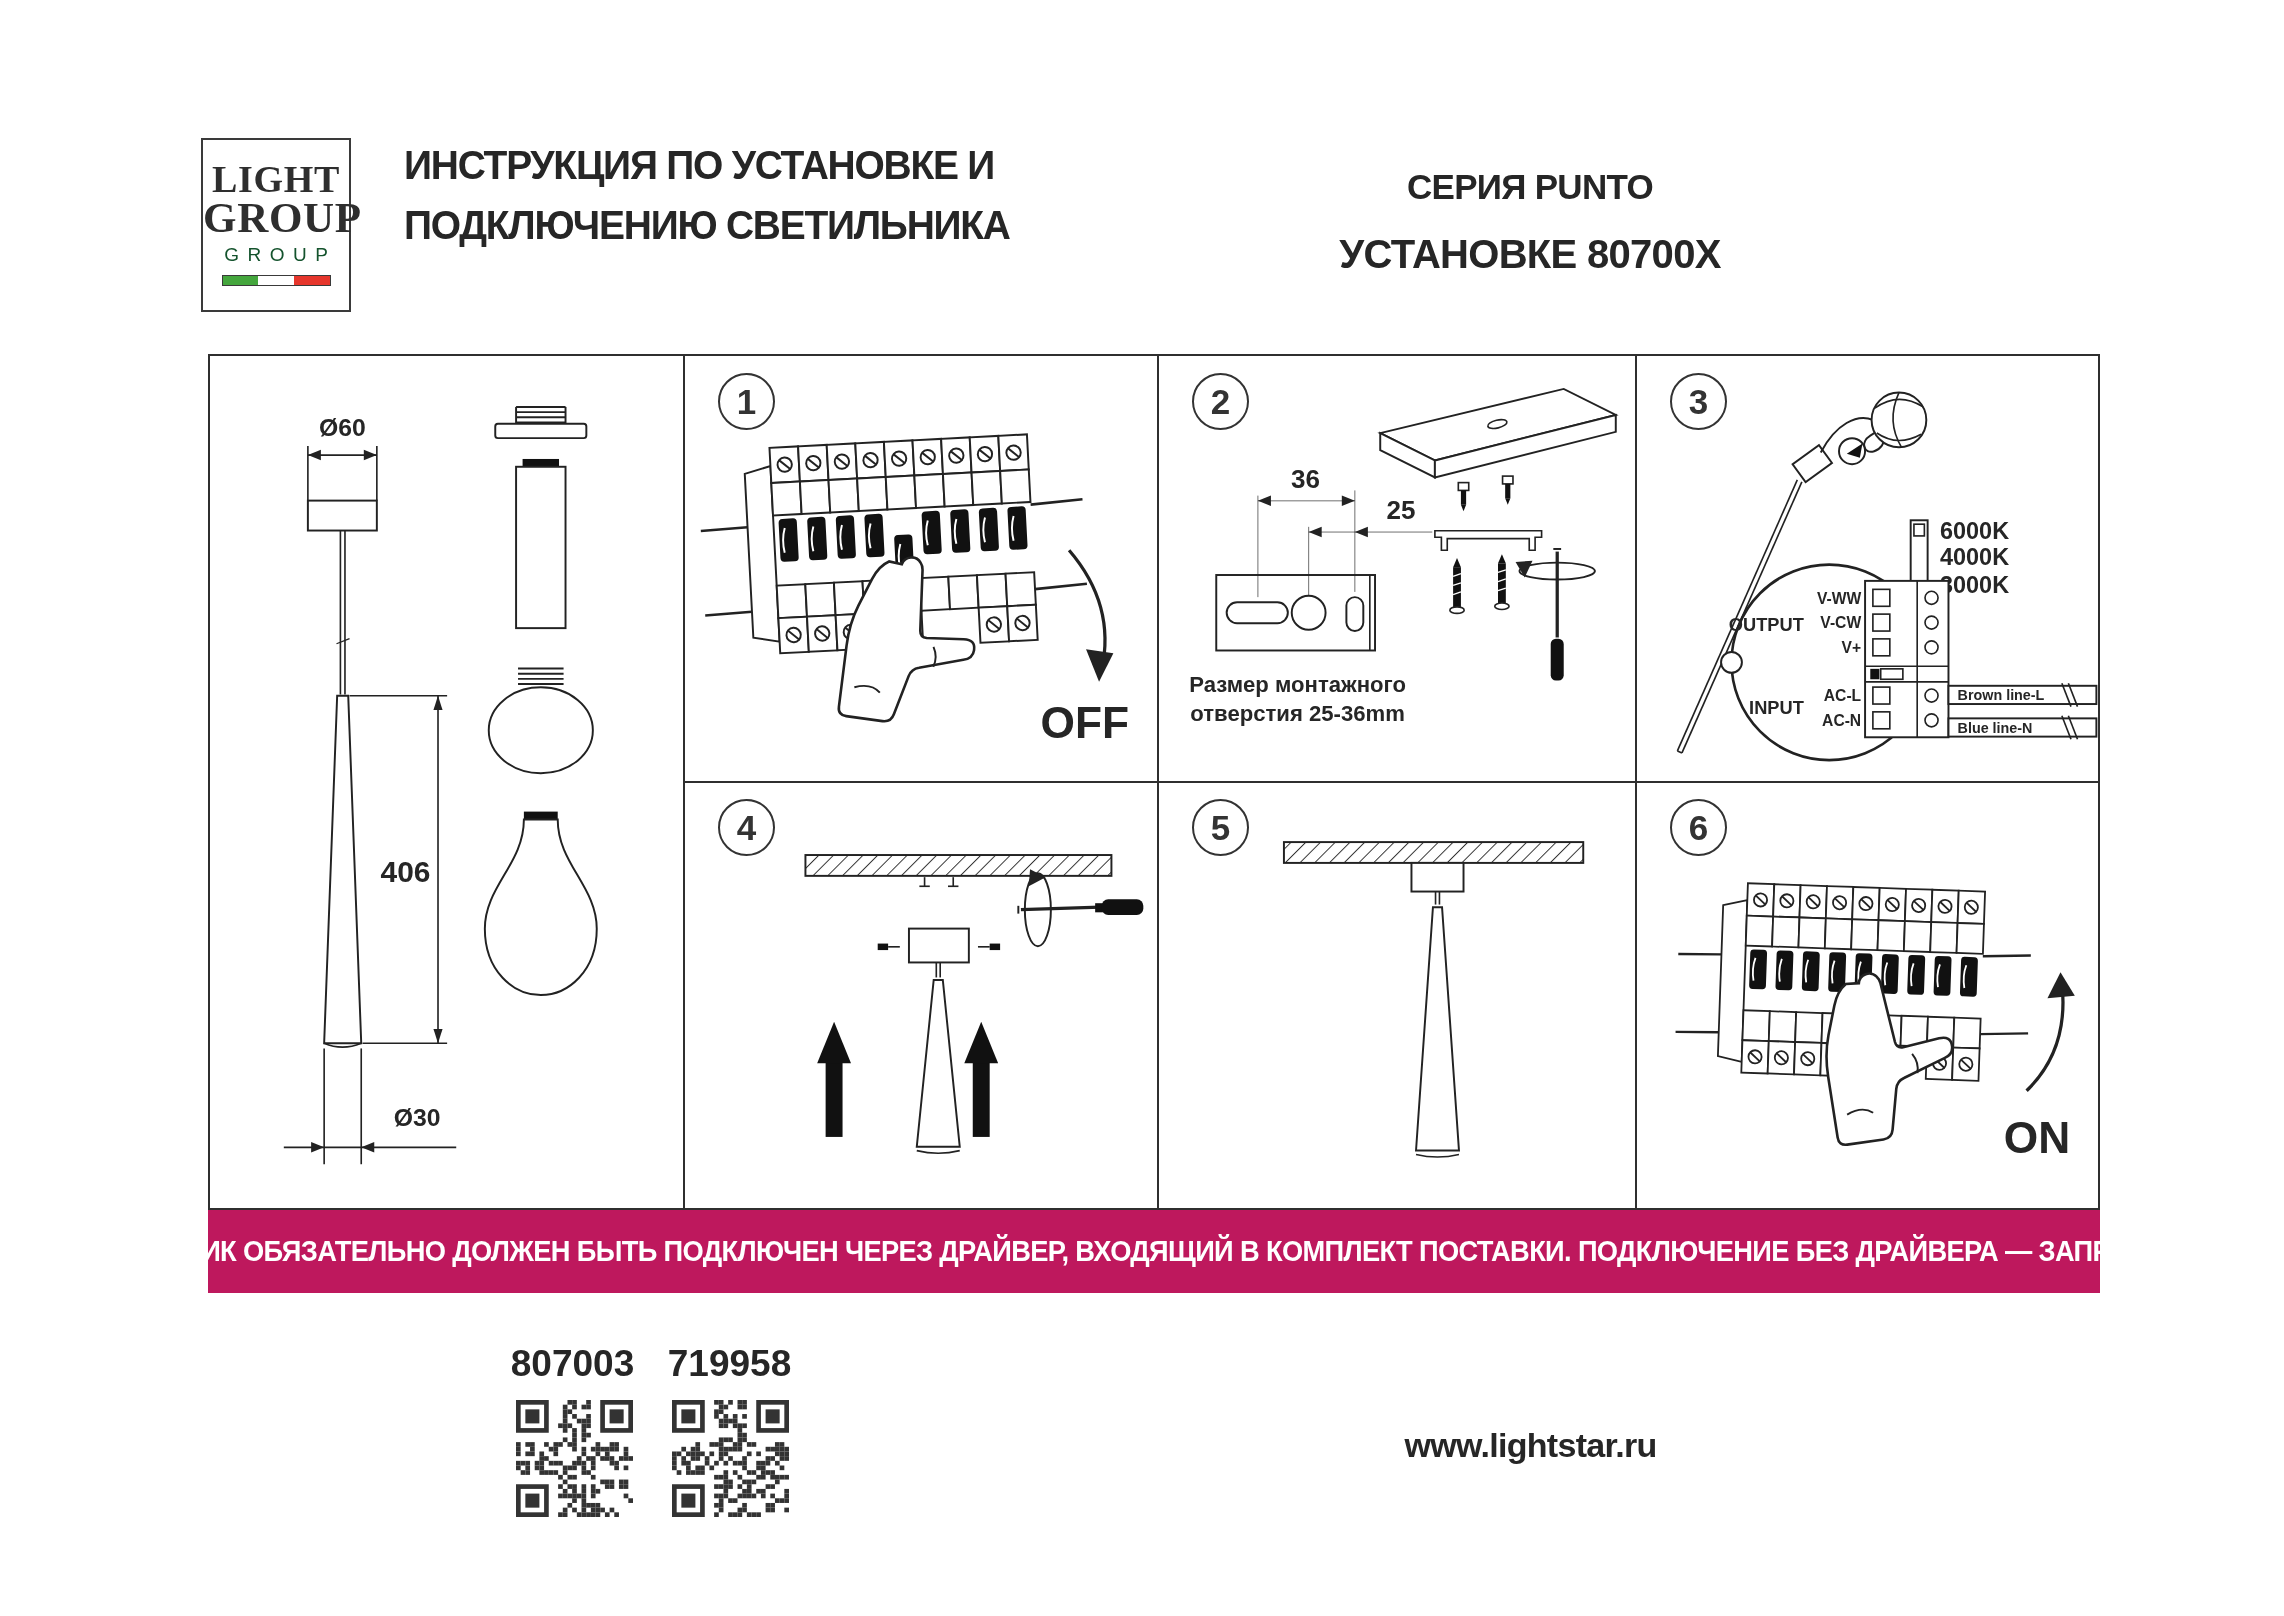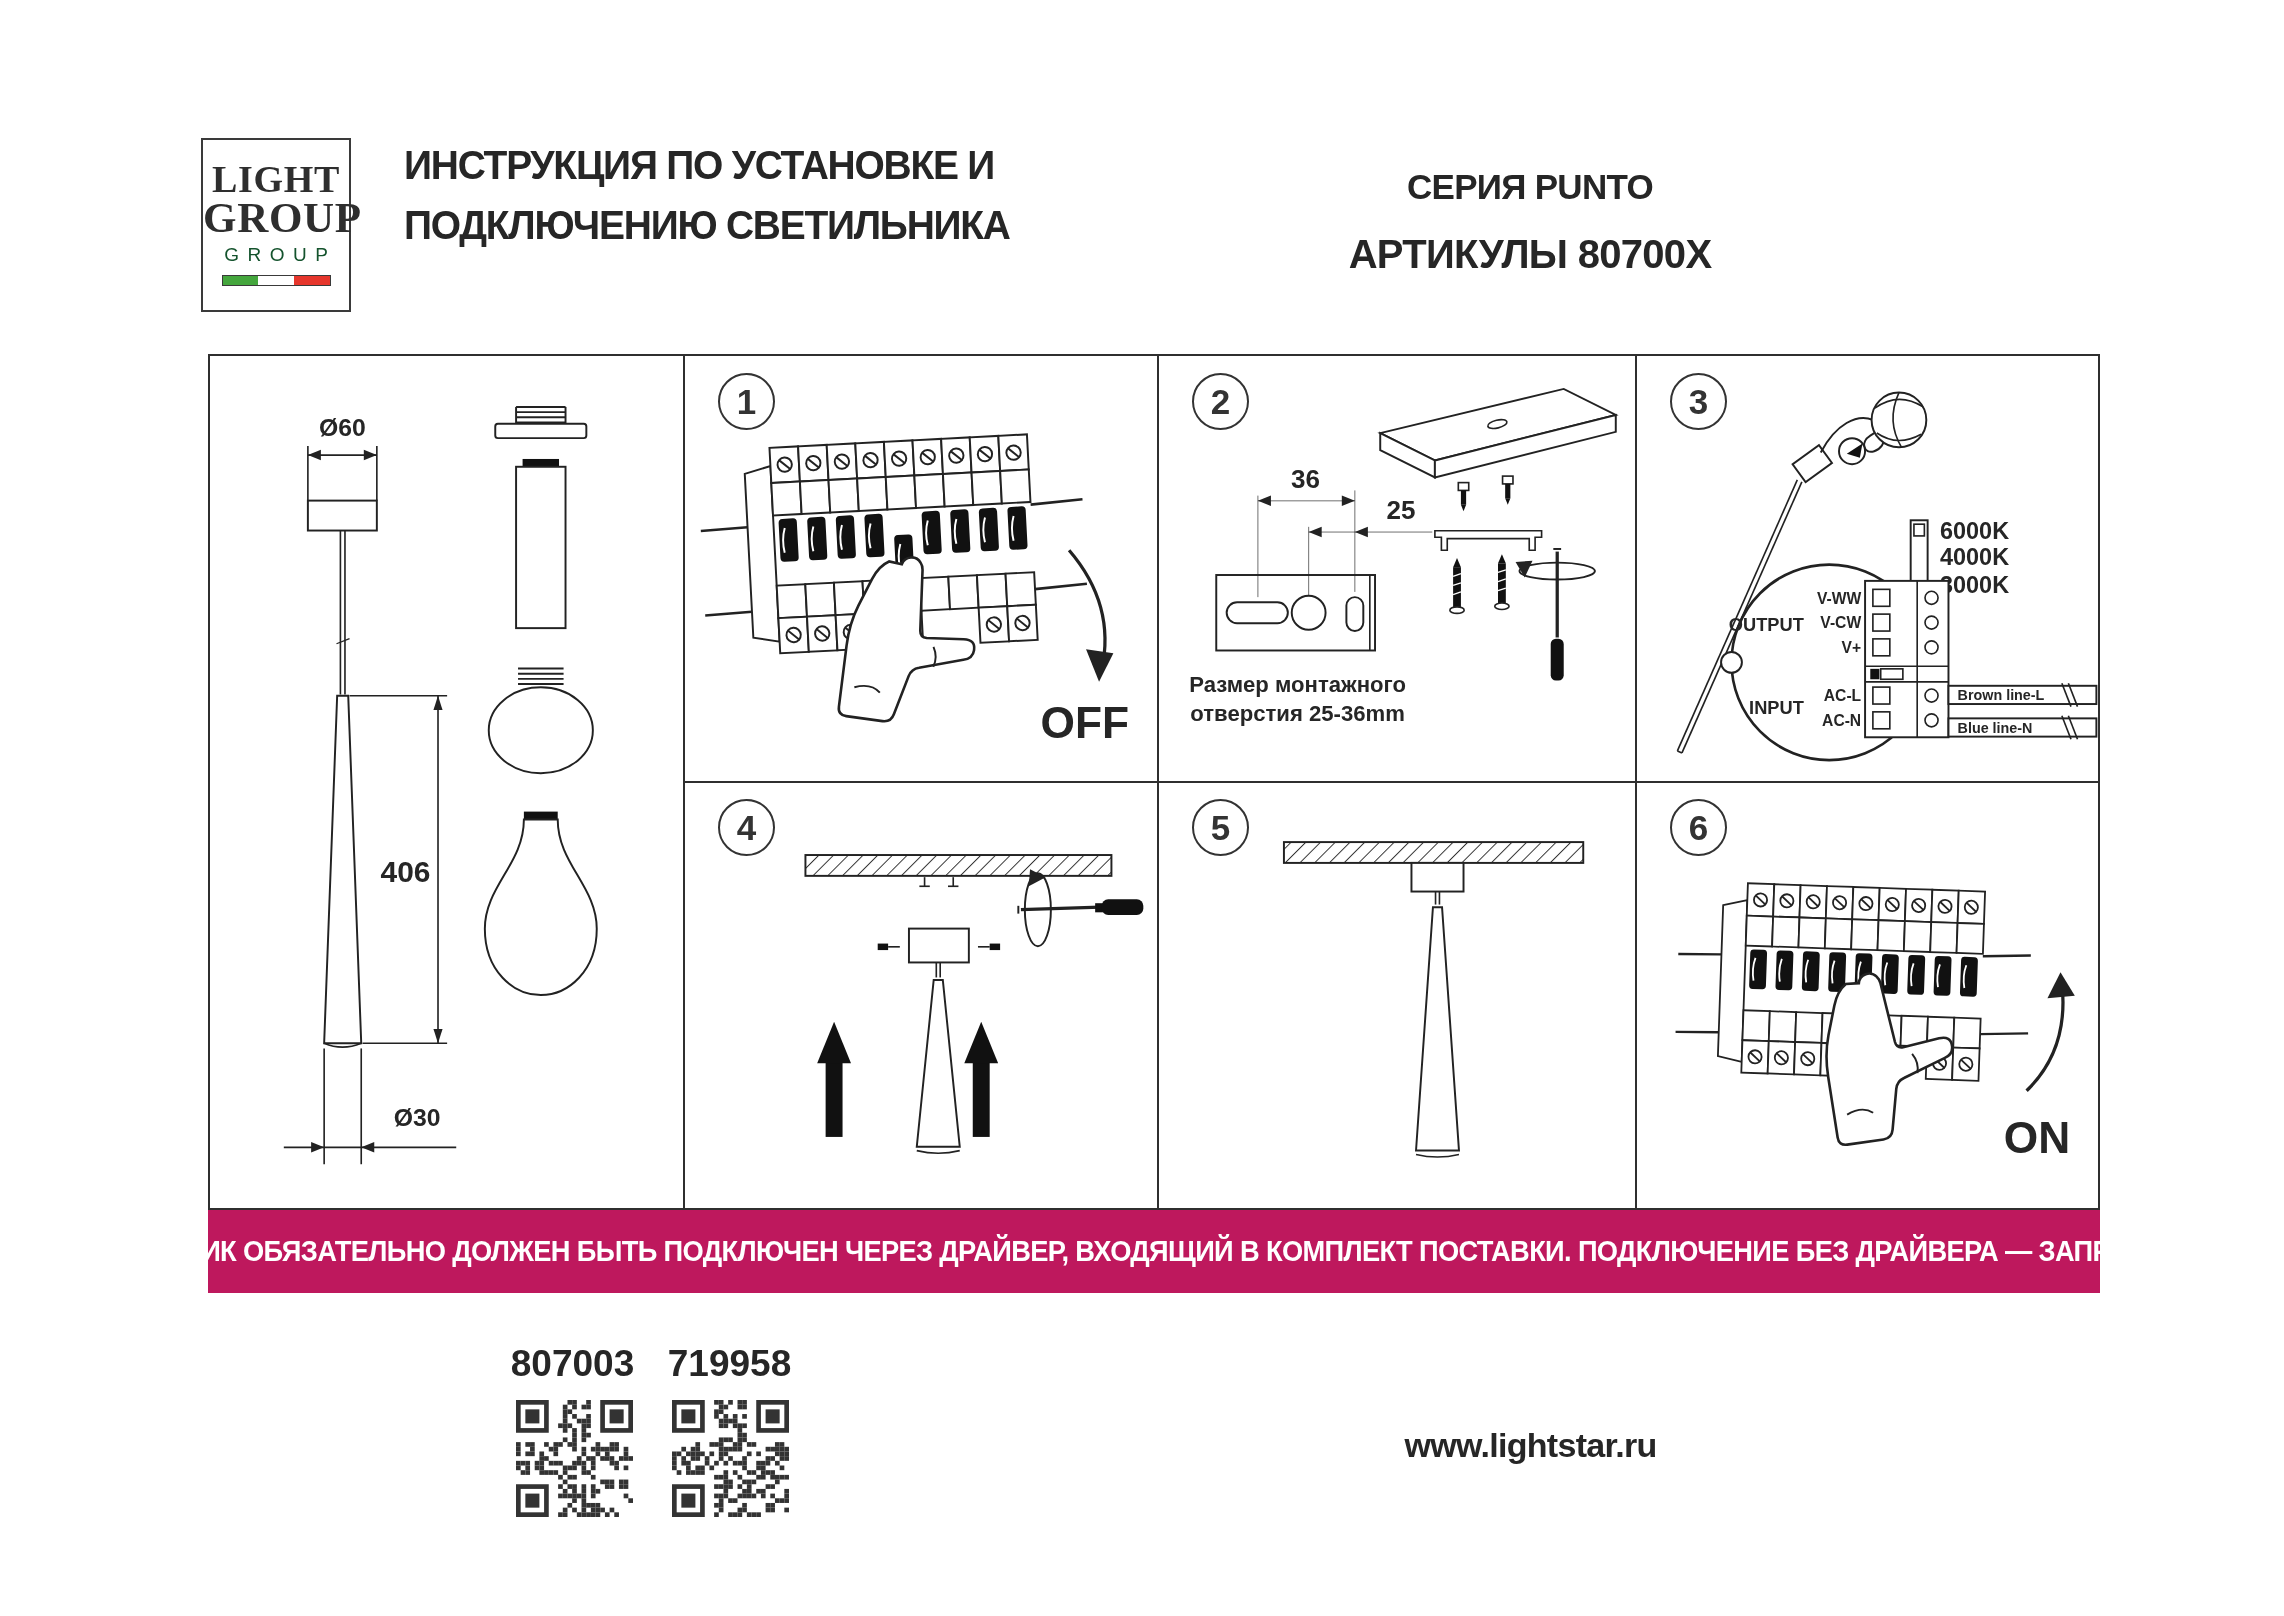--- a/index.html
+++ b/index.html
@@ -58,21 +58,21 @@
     </div>
   </div>
 
   <div class="title-block">
     <div>ИНСТРУКЦИЯ ПО УСТАНОВКЕ И</div>
     <div>ПОДКЛЮЧЕНИЮ СВЕТИЛЬНИКА</div>
   </div>
 
   <div class="series-block">
     <div class="series-line1">СЕРИЯ PUNTO</div>
-    <div class="series-line2">АРТИКУЛЫ 80700X</div>
+    <div class="series-line2">УСТАНОВКЕ 80700X</div>
   </div>
 
   <div class="grid">
     <div class="gl" style="left:473px;top:0;width:2px;height:852px"></div>
     <div class="gl" style="left:947px;top:0;width:2px;height:852px"></div>
     <div class="gl" style="left:1425px;top:0;width:2px;height:852px"></div>
     <div class="gl" style="left:473px;top:425px;width:1415px;height:2px"></div>
 
     <div class="cell" style="left:12px;top:0;width:539px;height:852px">
       <svg width="473" height="852" viewBox="0 0 727 1309">

